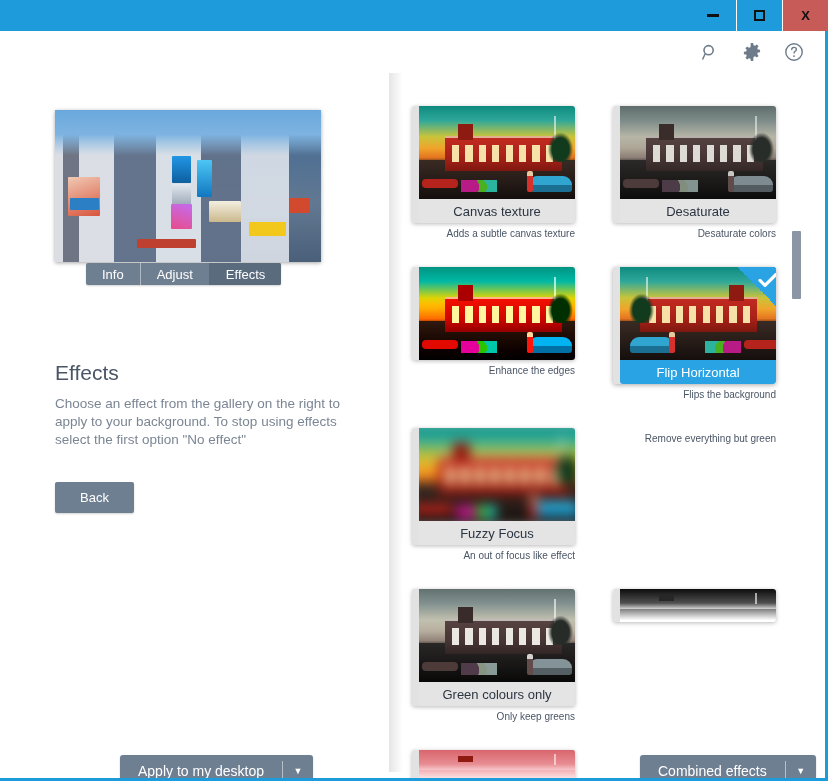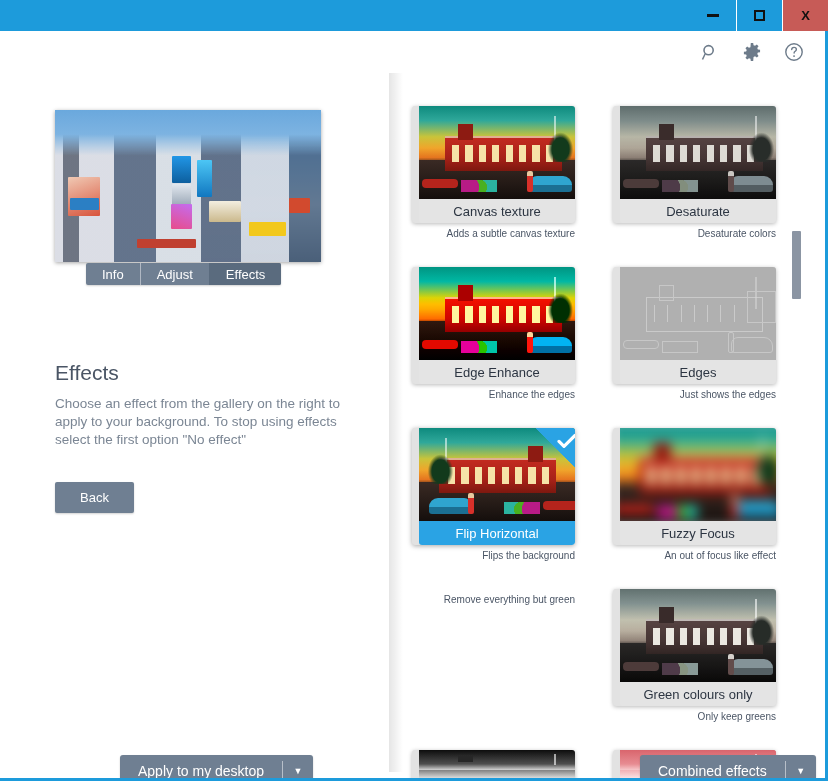--- a/index.html
+++ b/index.html
@@ -458,45 +458,24 @@
                   <div class="bldg"></div>
               <div class="tower"></div>
                   <div class="mast"></div>
                   <div class="tree"></div>
               <div class="car"></div>
                   <div class="car2"></div>
                   <div class="person"></div>
                   <div class="scooters"></div>
             </div>
               </div>
-            <div class="cap">Edge Enhance</div>
           </div>
           <div class="cap-desc">Enhance the edges</div>
         </div>
 
-        <div class="card">
-          <div class="thumb-box">
-            <div class="thumb">
-                <div class="diner v-edges">
-              <div class="sky"></div>
-                  <div class="ground"></div>
-                  <div class="bldg"></div>
-              <div class="tower"></div>
-                  <div class="mast"></div>
-                  <div class="tree"></div>
-              <div class="car"></div>
-                  <div class="car2"></div>
-                  <div class="person"></div>
-                  <div class="scooters"></div>
-            </div>
-              </div>
-            <div class="cap">Edges</div>
-          </div>
-          <div class="cap-desc">Just shows the edges</div>
-        </div>
 
         <div class="card selected">
           <div class="thumb-box">
             <div class="thumb">
               <div class="diner v-flip">
                 <div class="sky"></div>
                   <div class="ground"></div>
                   <div class="bldg"></div>
                 <div class="tower"></div>
                   <div class="mast"></div>

